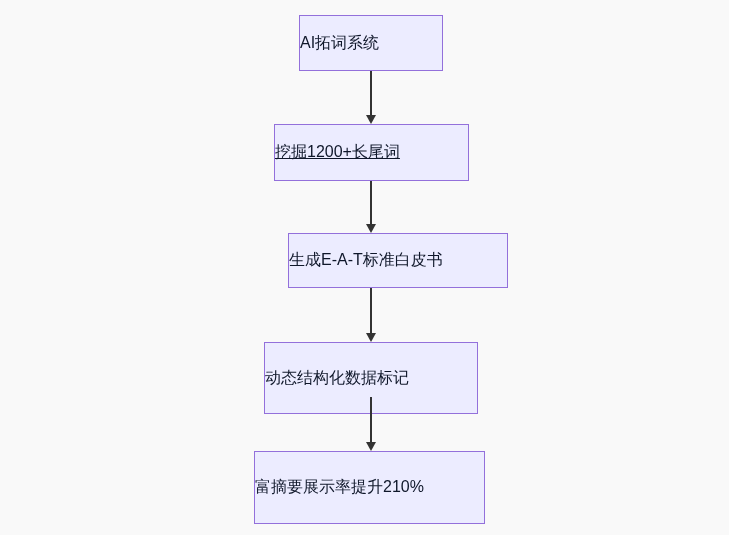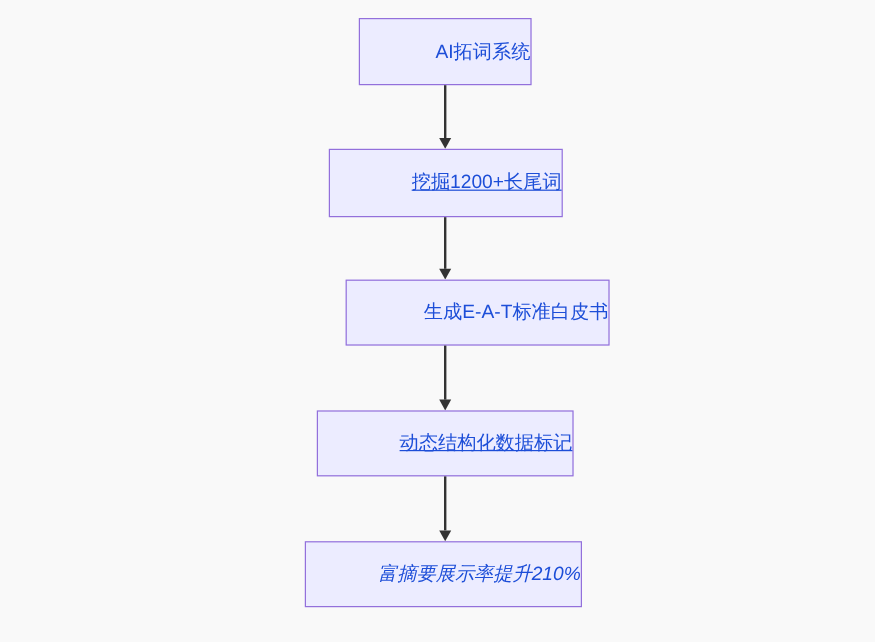--- a/index.html
+++ b/index.html
@@ -16,33 +16,33 @@
   .canvas {
     position: relative;
     width: 729px;
     height: 535px;
   }
   .flow-node {
     position: absolute;
     box-sizing: border-box;
     background: #ECECFF;
     border: 1px solid #9370DB;
-    color: #1d4ed8;
+    color: #0f172a;
     font-size: 16px;
     display: flex;
     align-items: center;
-    justify-content: flex-end;
+    justify-content: flex-start;
     text-align: center;
     white-space: nowrap;
   }
   .node-1 { left: 299px; top: 15px;  width: 144px; height: 56px; }
   .node-2 { left: 274px; top: 124px; width: 195px; height: 57px; text-decoration: underline; }
   .node-3 { left: 260px; top: 233px; width: 220px; height: 55px; margin-left: 28px; }
-  .node-4 { left: 264px; top: 342px; width: 214px; height: 55px; text-decoration: underline; }
-  .node-5 { left: 254px; top: 451px; width: 231px; height: 55px; font-style: italic; }
+  .node-4 { left: 264px; top: 342px; width: 214px; height: 72px; }
+  .node-5 { left: 254px; top: 451px; width: 231px; height: 73px; }
   .flow-arrow {
     position: absolute;
     left: 360px;
     width: 21px;
     display: flex;
     flex-direction: column;
     align-items: center;
   }
   .arrow-1 { top: 71px;  height: 53px; }
   .arrow-2 { top: 181px; height: 52px; }

